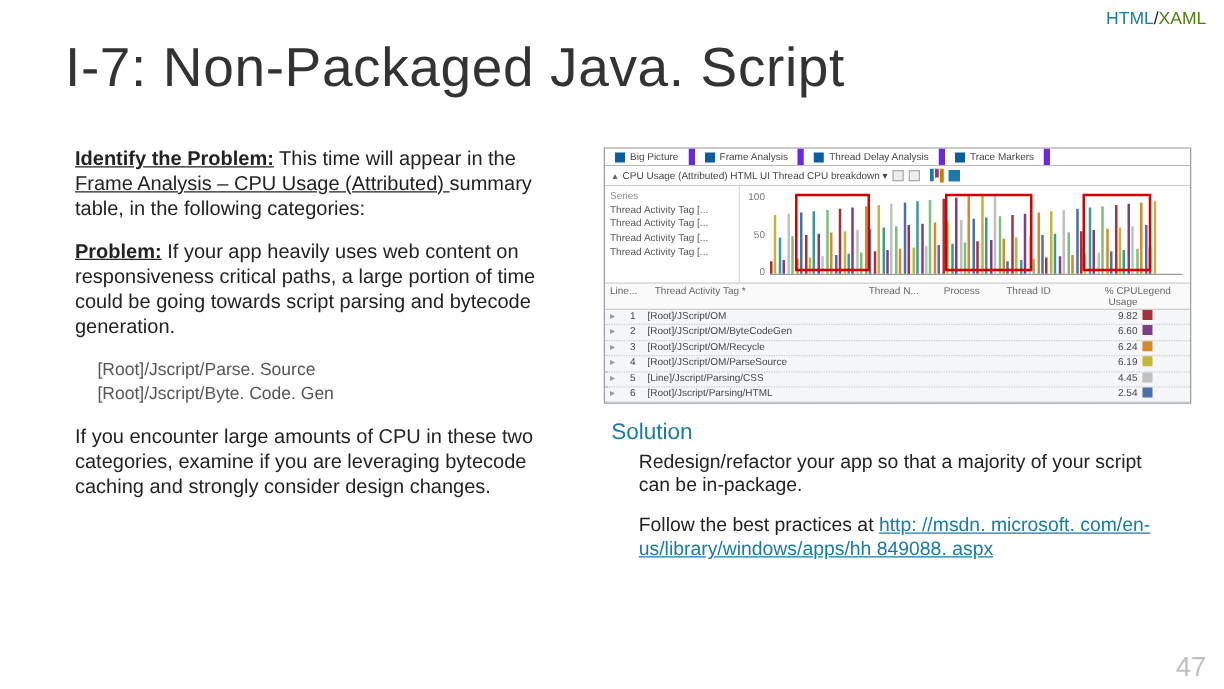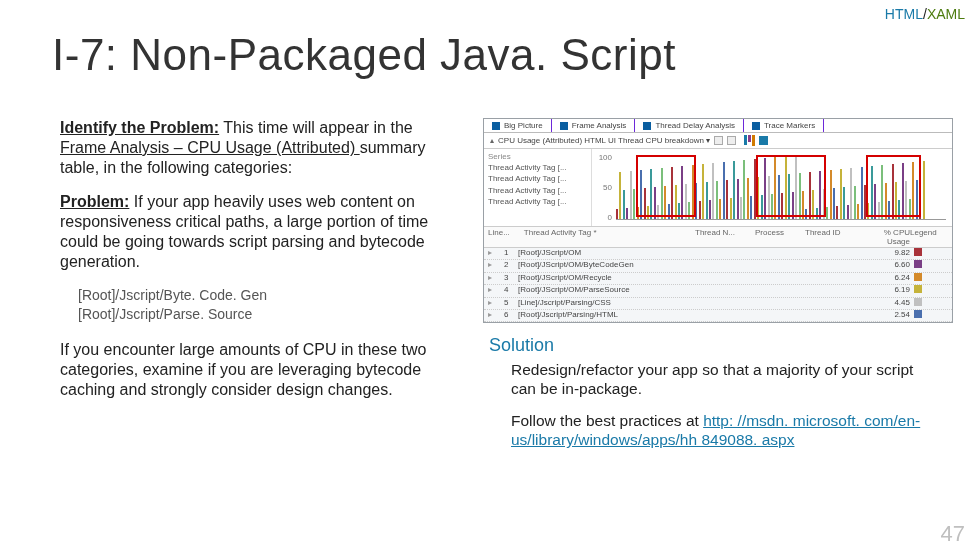--- a/index.html
+++ b/index.html
@@ -49,21 +49,21 @@
     height: 205px;
     border: 1px solid #9aa0a6;
     background: #f4f6f8;
     font-family: "Segoe UI", Arial, sans-serif;
     font-size: 8px;
     color: #444;
     display: flex;
     flex-direction: column;
   }
   .tabbar { display: flex; border-bottom: 1px solid #bbb; background: #fff; }
-  .tab { display: flex; align-items: center; gap: 4px; padding: 2px 8px; border-right: 1px solid #6d28d9; }
+  .tab { display: flex; align-items: center; gap: 4px; padding: 2px 8px; border-right: 5px solid #6d28d9; }
   .tab .sq { width: 8px; height: 8px; background: #0a5ea0; display: inline-block; }
   .panehead { display: flex; align-items: center; gap: 4px; padding: 2px 6px; background: #fff; border-bottom: 1px solid #ccc; }
   .panehead .arrow { color: #666; }
   .panehead .ctl { width: 9px; height: 9px; background: #eee; border: 1px solid #aaa; }
   .panehead .ctl.blue { background: #1a7aa8; border-color: #1a7aa8; }
   .panehead .barsicon { display:flex; gap:1px; margin-left:4px; }
   .panehead .barsicon span { width:3px; height:10px; background:#1a7aa8; display:inline-block; }
   .panehead .barsicon span:nth-child(2){ background:#8a3a8a; height:7px; }
   .panehead .barsicon span:nth-child(3){ background:#d17a00; height:11px; }
   .chartarea { display: flex; flex: 0 0 78px; border-bottom: 1px solid #ccc; background: #fff; }
@@ -118,22 +118,22 @@
 
 <div class="two-col">
   <div class="left">
     <p>
       <span class="b u">Identify the Problem:</span><span> This time will appear in the </span><span class="u">Frame Analysis – CPU Usage (Attributed) </span><span>summary table, in the following categories:</span>
     </p>
     <p>
       <span class="b u">Problem:</span><span> If your app heavily uses web content on responsiveness critical paths, a large portion of time could be going towards script parsing and bytecode generation.</span>
     </p>
     <div class="cats">
+      <div>[Root]/Jscript/Parse. Source</div>
       <div>[Root]/Jscript/Byte. Code. Gen</div>
-      <div>[Root]/Jscript/Parse. Source</div>
     </div>
     <p>If you encounter large amounts of CPU in these two categories, examine if you are leveraging bytecode caching and strongly consider design changes.</p>
   </div>
 
   <div class="right">
     <div class="shot">
       <div class="tabbar">
         <div class="tab">
             <span class="sq"></span>
             <span>Big Picture</span>

